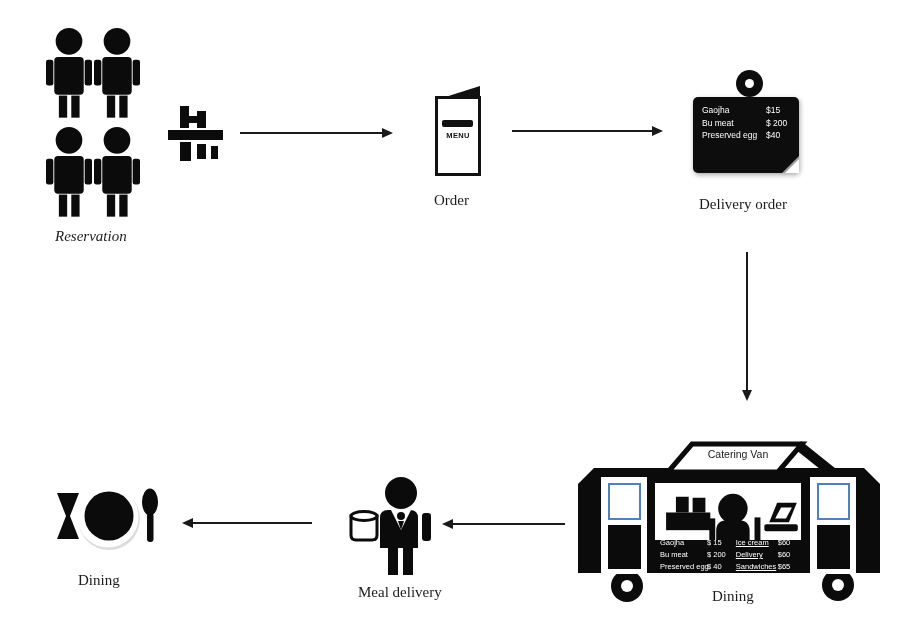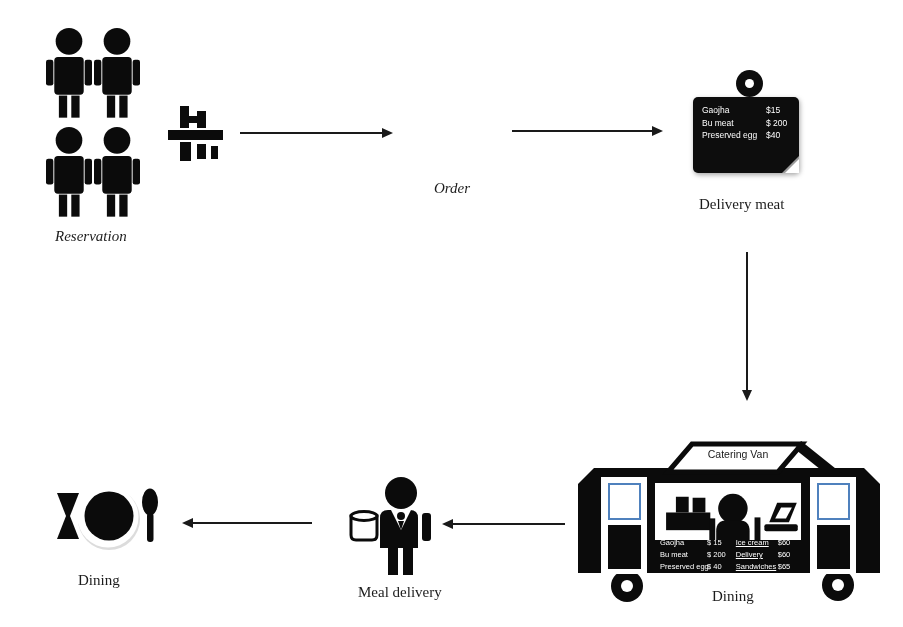--- a/index.html
+++ b/index.html
@@ -124,42 +124,47 @@
       <rect x="1" y="26" width="55" height="10"></rect>
       <rect x="13" y="38" width="11" height="19"></rect>
         <rect x="30" y="40" width="9" height="15"></rect>
       <rect x="44" y="42" width="7" height="13"></rect>
     </g>
   </svg>
   <div class="node-label" style="left:55px;top:228px;font-style:italic;">Reservation</div>
 
   <div class="arrow arrow-h right" style="left:240px;top:127px;width:153px;"></div>
 
-  <div class="node-label" style="left:434px;top:180px;font-style:italic;">Order</div>
+  <div class="menu-card">
+    <div class="menu-flap"></div>
+    <div class="menu-bar"></div>
+    <div class="menu-title">MENU</div>
+  </div>
+  <div class="node-label" style="left:434px;top:192px;">Order</div>
 
   <div class="arrow arrow-h right" style="left:512px;top:125px;width:151px;"></div>
 
   <div class="note-pin"></div>
   <div class="note">
     <div class="note-row">
       <span class="note-name">Gaojha</span>
       <span class="note-price">$15</span>
     </div>
     <div class="note-row">
       <span class="note-name">Bu meat</span>
       <span class="note-price">$ 200</span>
     </div>
     <div class="note-row">
       <span class="note-name">Preserved egg</span>
       <span class="note-price">$40</span>
     </div>
     <div class="note-fold-shade"></div>
     <div class="note-fold"></div>
   </div>
-  <div class="node-label" style="left:699px;top:196px;">Delivery meat</div>
+  <div class="node-label" style="left:699px;top:196px;">Delivery order</div>
 
   <div class="arrow arrow-v down" style="left:741px;top:252px;height:149px;"></div>
 
   <div class="van">
     <svg width="302" height="172" viewBox="0 0 302 172">
       <polygon class="ink" points="0,137 0,48 16,32 286,32 302,48 302,137"></polygon>
       <circle class="ink" cx="49" cy="150" r="16"></circle>
       <circle cx="49" cy="150" r="6" fill="#fff"></circle>
       <circle class="ink" cx="260" cy="149" r="16"></circle>
       <circle cx="260" cy="149" r="6" fill="#fff"></circle>

